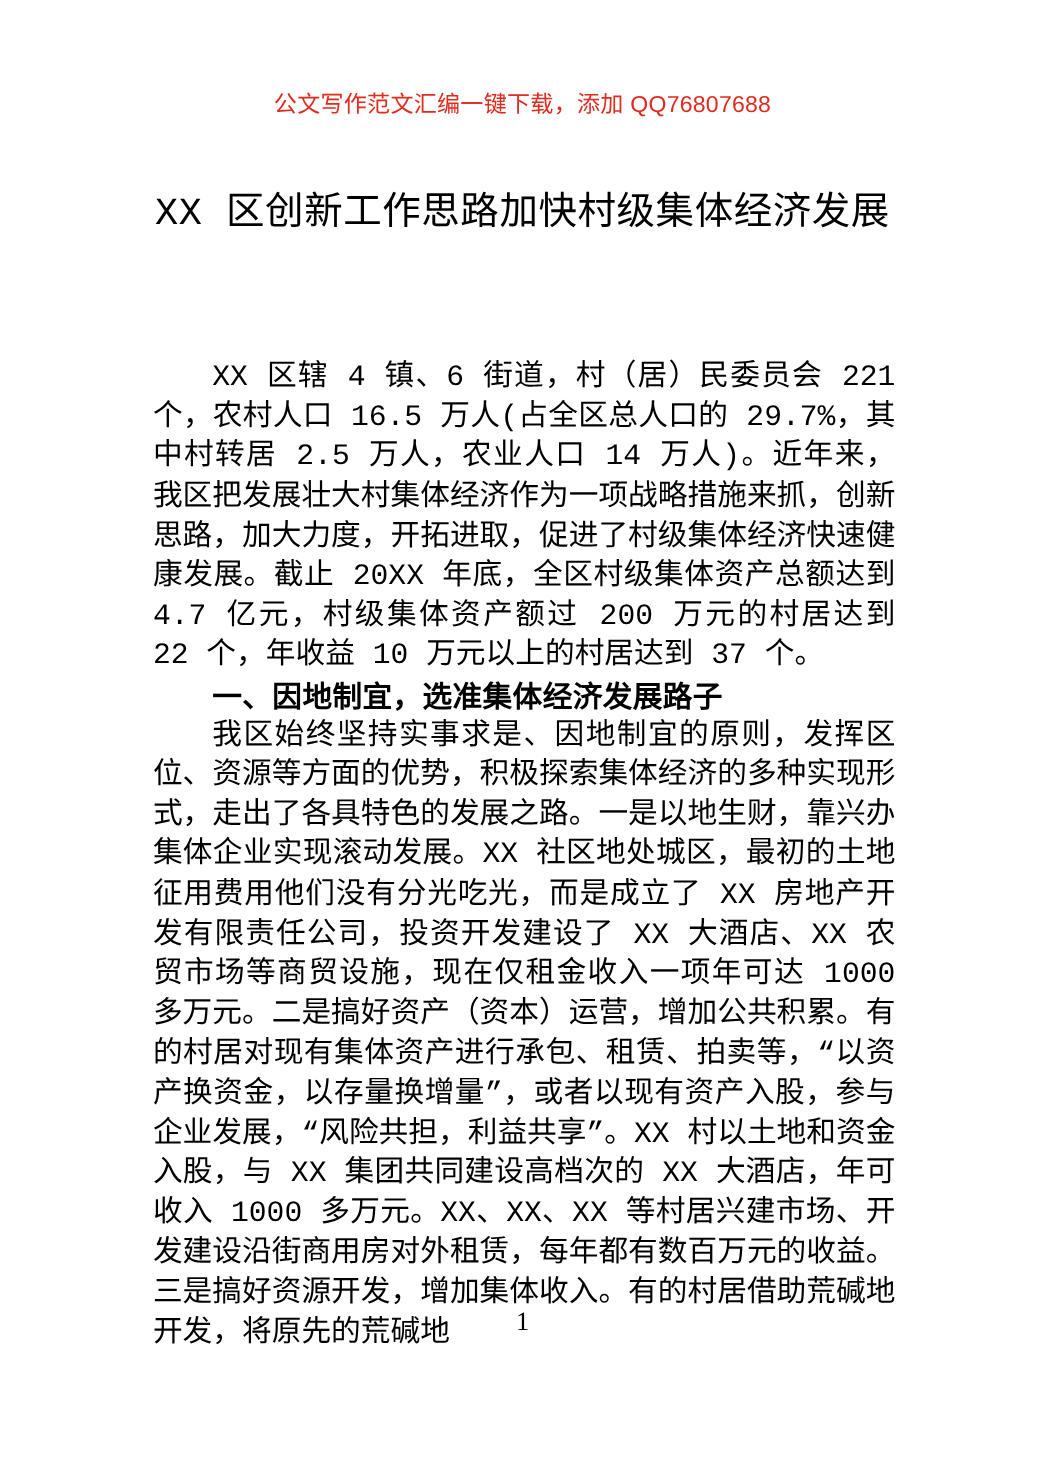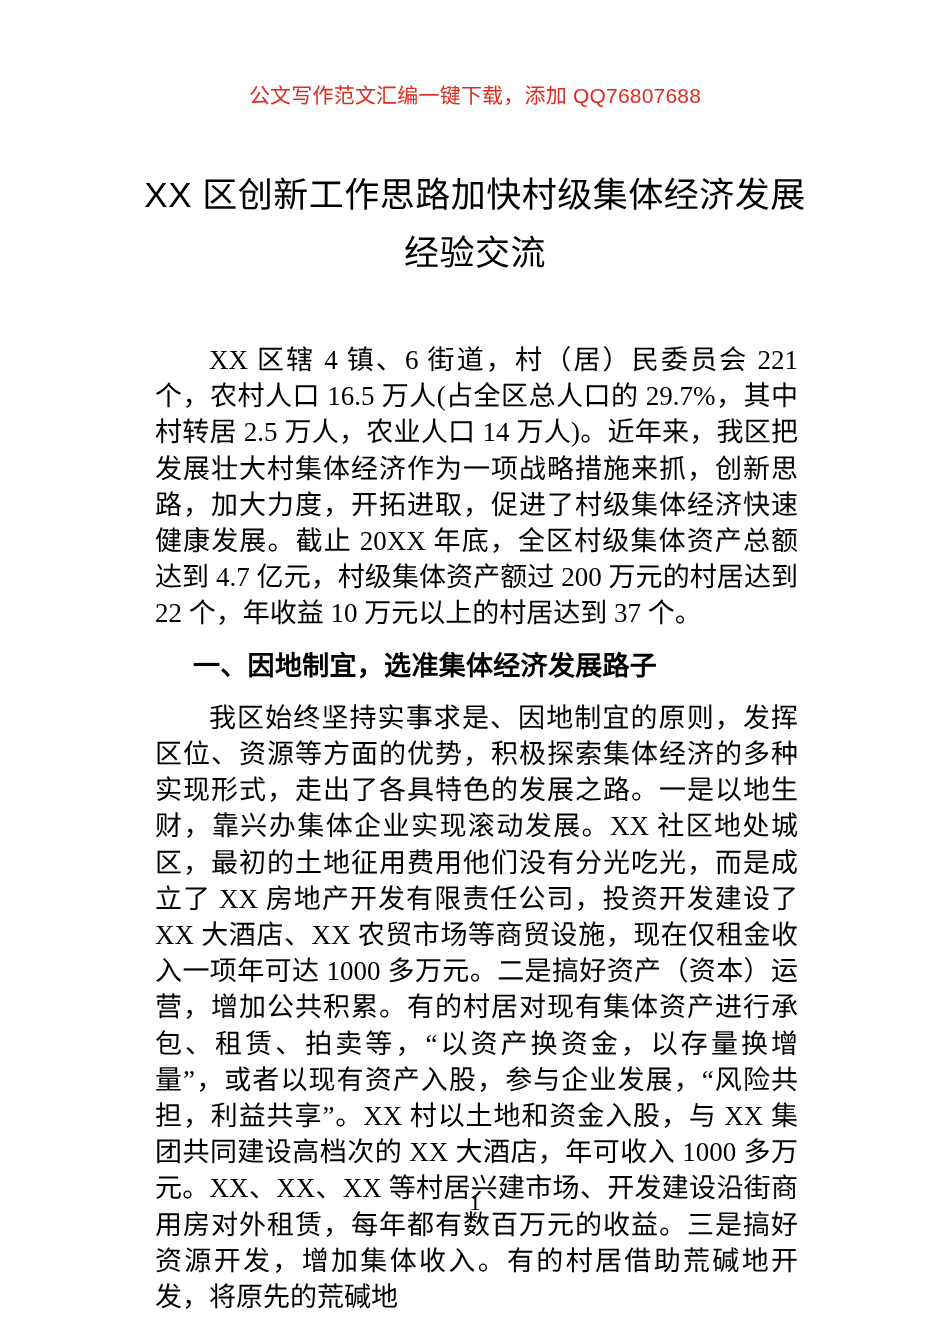--- a/index.html
+++ b/index.html
@@ -33,21 +33,21 @@
     white-space: nowrap;
   }
 
   
   .doc-title {
     position: absolute;
     top: 166px;
     left: 118px;
     width: 714px;
     text-align: center;
-    font-family: Liberation Sans, sans-serif;
+    font-family: Liberation Mono, monospace;
     font-size: 35px;
     line-height: 58px;
     color: #000000;
     letter-spacing: 0.5px;
   }
 
   
   .body-block {
     position: absolute;
     top: 326px;
@@ -55,24 +55,25 @@
     width: 675px;
     font-family: "Liberation Serif", "DejaVu Serif", serif;
     font-size: 27px;
     line-height: 36.2px;
     color: #000000;
     text-align: justify;
     text-justify: inter-character;
   }
 
   .para {
-    margin: 16px;
+    margin: 0;
     text-indent: 2em;
     text-align: justify;
     text-justify: inter-character;
+    font-family: Liberation Mono, monospace;
   }
 
   .section-heading {
     margin: 0;
     text-indent: 2em;
     font-weight: bold;
     text-align: left;
     letter-spacing: 0.3px;
   }
 
@@ -91,21 +92,20 @@
 </style>
 </head>
 <body>
 
 <div class="page">
 
   <div class="watermark">公文写作范文汇编一键下载，添加 QQ76807688</div>
 
   <div class="doc-title">
     <div>XX 区创新工作思路加快村级集体经济发展</div>
-    <div>经验交流</div>
   </div>
 
   <div class="body-block">
     <p class="para">XX 区辖 4 镇、6 街道，村（居）民委员会 221 个，农村人口 16.5 万人(占全区总人口的 29.7%，其中村转居 2.5 万人，农业人口 14 万人)。近年来，我区把发展壮大村集体经济作为一项战略措施来抓，创新思路，加大力度，开拓进取，促进了村级集体经济快速健康发展。截止 20XX 年底，全区村级集体资产总额达到 4.7 亿元，村级集体资产额过 200 万元的村居达到 22 个，年收益 10 万元以上的村居达到 37 个。</p>
 
     <p class="section-heading">一、因地制宜，选准集体经济发展路子</p>
 
     <p class="para">我区始终坚持实事求是、因地制宜的原则，发挥区位、资源等方面的优势，积极探索集体经济的多种实现形式，走出了各具特色的发展之路。一是以地生财，靠兴办集体企业实现滚动发展。XX 社区地处城区，最初的土地征用费用他们没有分光吃光，而是成立了 XX 房地产开发有限责任公司，投资开发建设了 XX 大酒店、XX 农贸市场等商贸设施，现在仅租金收入一项年可达 1000 多万元。二是搞好资产（资本）运营，增加公共积累。有的村居对现有集体资产进行承包、租赁、拍卖等，“以资产换资金，以存量换增量”，或者以现有资产入股，参与企业发展，“风险共担，利益共享”。XX 村以土地和资金入股，与 XX 集团共同建设高档次的 XX 大酒店，年可收入 1000 多万元。XX、XX、XX 等村居兴建市场、开发建设沿街商用房对外租赁，每年都有数百万元的收益。三是搞好资源开发，增加集体收入。有的村居借助荒碱地开发，将原先的荒碱地</p>
   </div>
 

